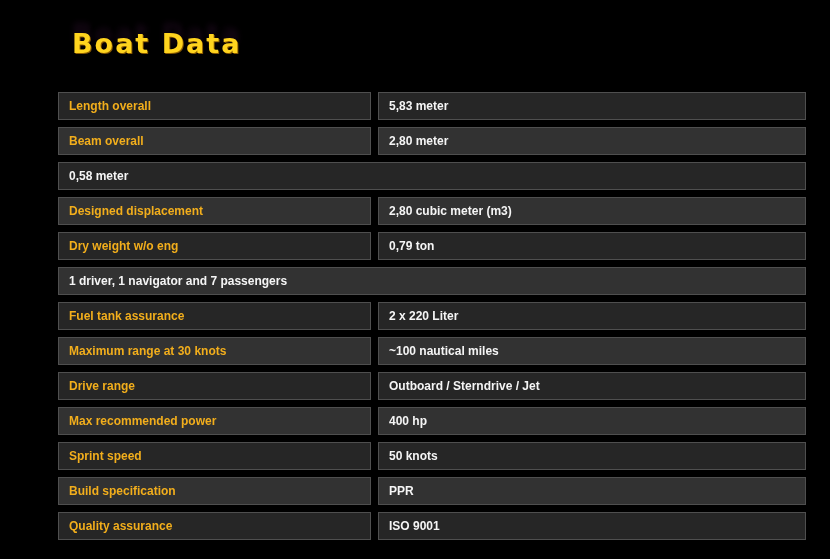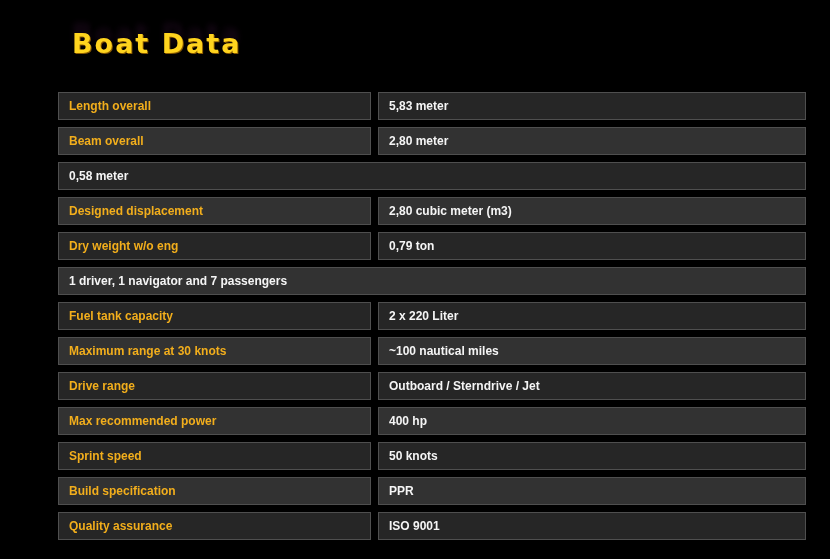--- a/index.html
+++ b/index.html
@@ -87,21 +87,21 @@
       <div class="cell value-cell">2,80 cubic meter (m3)</div>
     </div>
     <div class="spec-row">
       <div class="cell label-cell">Dry weight w/o eng</div>
       <div class="cell value-cell">0,79 ton</div>
     </div>
     <div class="spec-row">
       <div class="cell value-cell">1 driver, 1 navigator and 7 passengers</div>
     </div>
     <div class="spec-row">
-      <div class="cell label-cell">Fuel tank capacity</div>
+      <div class="cell label-cell">Fuel tank assurance</div>
       <div class="cell value-cell">2 x 220 Liter</div>
     </div>
     <div class="spec-row">
       <div class="cell label-cell">Maximum range at 30 knots</div>
       <div class="cell value-cell">~100 nautical miles</div>
     </div>
     <div class="spec-row">
       <div class="cell label-cell">Drive range</div>
       <div class="cell value-cell">Outboard / Sterndrive / Jet</div>
     </div>

